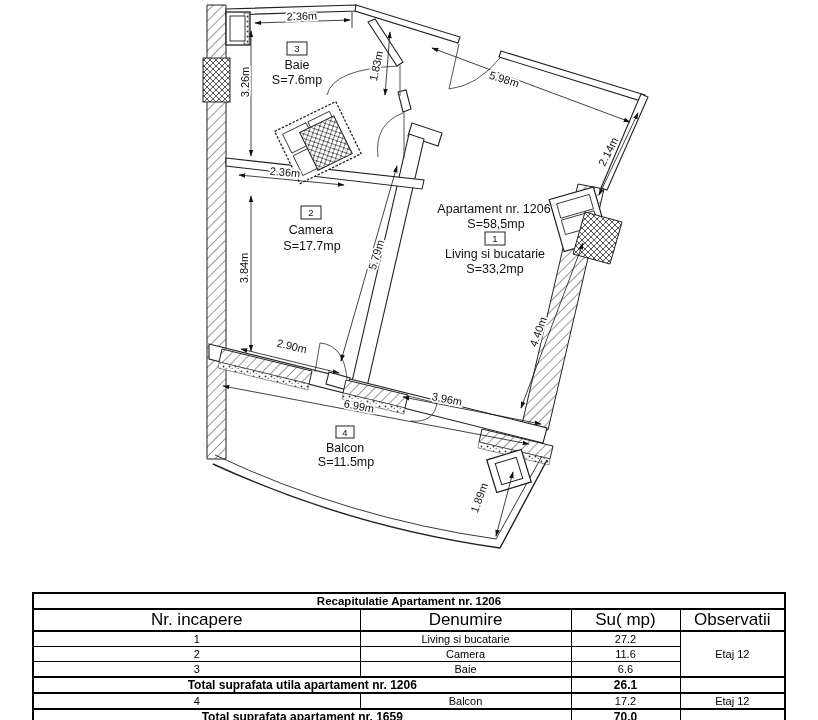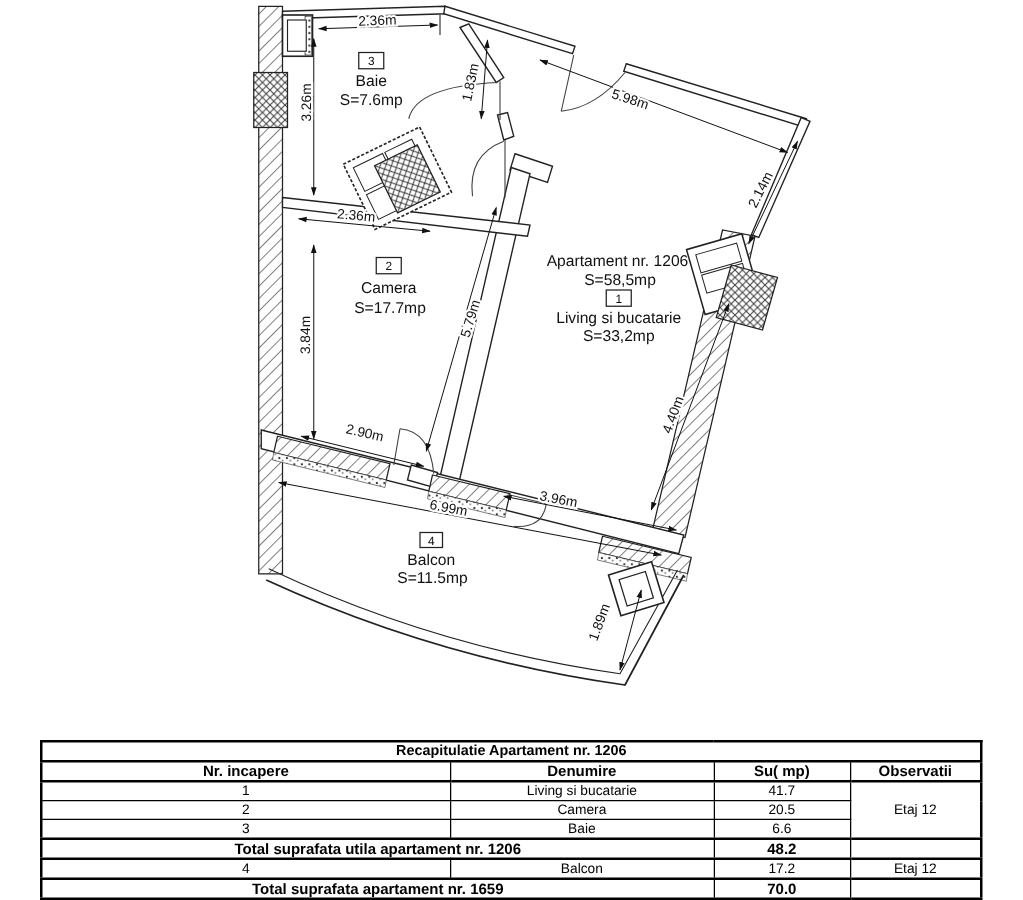--- a/index.html
+++ b/index.html
@@ -16,21 +16,21 @@
   .door{fill:none;stroke:#444;stroke-width:0.9;}
   .dln{stroke:#111;stroke-width:0.8;}
   .nbox{fill:#fff;stroke:#222;stroke-width:1;}
   
   .table-wrap{position:absolute;left:32px;top:560px;margin-top:32px;}
   table.recap{border-collapse:collapse;table-layout:fixed;width:754px;background:#fff;
       font-size:11px;color:#000;border:2px solid #000;}
   table.recap td{border:1px solid #000;height:14px;padding:0 2px;text-align:center;
       overflow:hidden;white-space:nowrap;}
   tr.title-row td{font-weight:bold;font-size:11.5px;border-bottom:2px solid #000;}
-  tr.head-row td{font-weight:bold;font-size:12px;border-bottom:2px solid #000;}
+  tr.head-row td{font-weight:normal;font-size:17px;border-bottom:2px solid #000;}
   tr.total-row td{font-weight:bold;font-size:12px;border-top:2px solid #000;border-bottom:2px solid #000;}
 </style>
 </head>
 <body>
 
 <div class="page">
 
 <svg width="818" height="583" viewBox="0 0 818 583">
   <defs>
     <pattern id="hatch" width="7" height="7" patternUnits="userSpaceOnUse" patternTransform="rotate(45)">
@@ -191,36 +191,36 @@
       </tr>
       <tr class="head-row">
         <td>Nr. incapere</td>
         <td>Denumire</td>
         <td>Su( mp)</td>
         <td>Observatii</td>
       </tr>
       <tr>
         <td>1</td>
         <td>Living si bucatarie</td>
-        <td>41.7</td>
+        <td>27.2</td>
         <td rowspan="3">Etaj 12</td>
       </tr>
       <tr>
         <td>2</td>
         <td>Camera</td>
-        <td>20.5</td>
+        <td>11.6</td>
       </tr>
       <tr>
         <td>3</td>
         <td>Baie</td>
         <td>6.6</td>
       </tr>
       <tr class="total-row">
         <td colspan="2">Total suprafata utila apartament nr. 1206</td>
-        <td>48.2</td>
+        <td>26.1</td>
         <td></td>
       </tr>
       <tr>
         <td>4</td>
         <td>Balcon</td>
         <td>17.2</td>
         <td>Etaj 12</td>
       </tr>
       <tr class="total-row">
         <td colspan="2">Total suprafata apartament nr. 1659</td>

